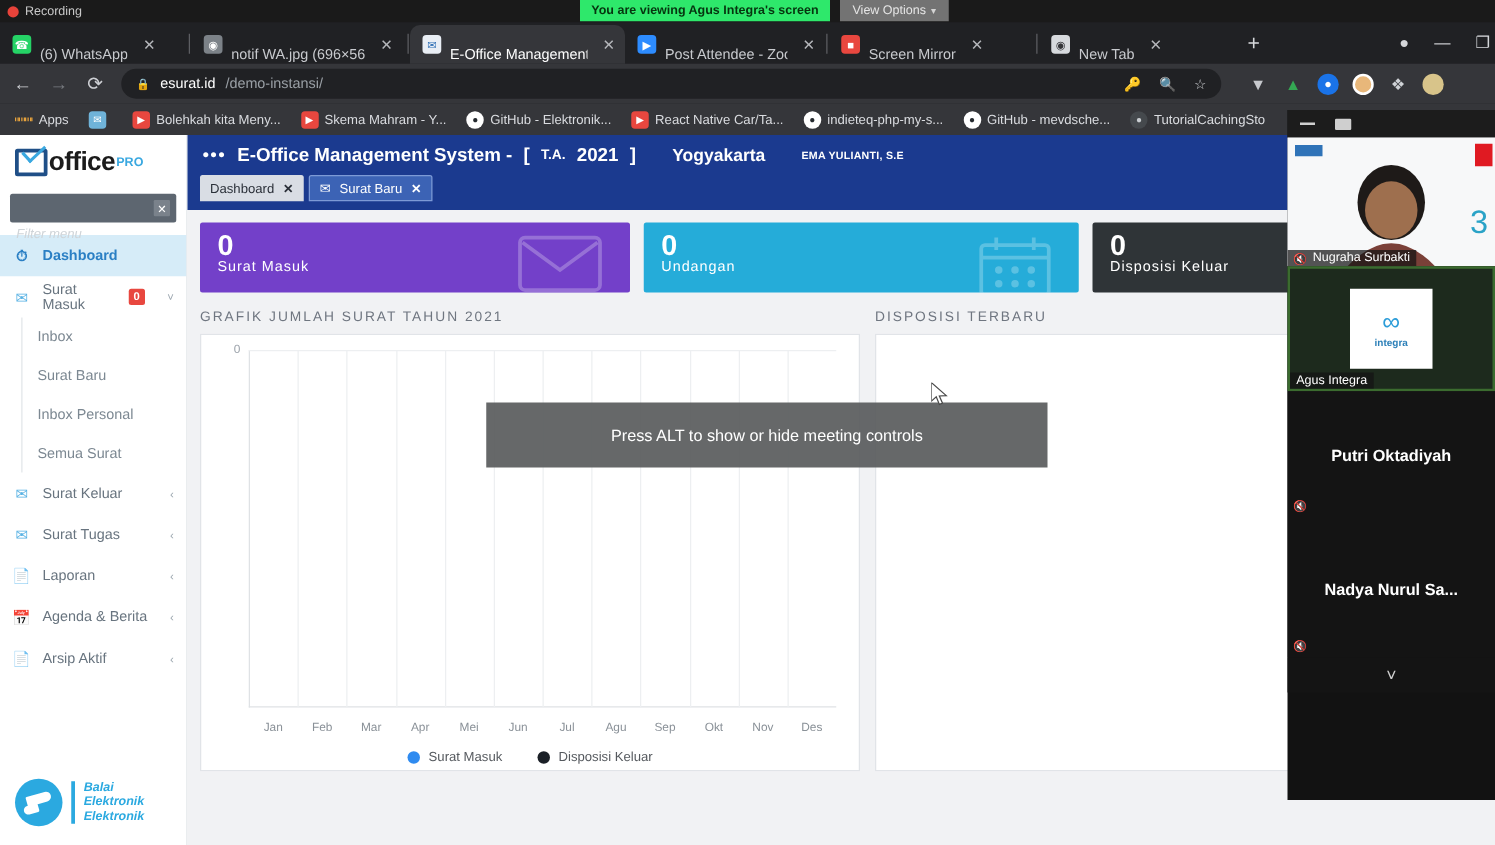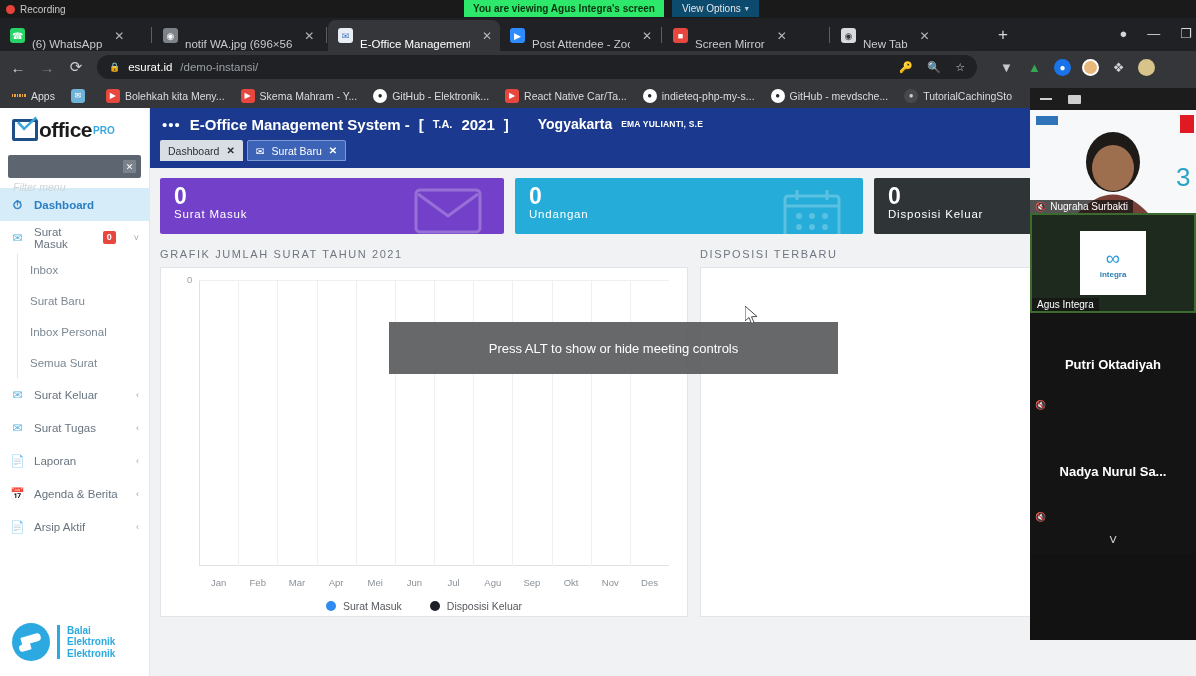--- a/index.html
+++ b/index.html
@@ -18,21 +18,21 @@
   .recording-wrap { display: flex; align-items: center; gap: 5px; padding-left: 6px; }
   .rec-dot { width: 9px; height: 9px; border-radius: 50%; background: #e8433a; display:block;}
   .rec-label { color: #c9c9c9; font-size: 10px; }
   .viewing-banner {
     position: absolute; left: 464px; top: 0; width: 200px; height: 17px;
     background: #2ee86b; color: #06340f; font-size: 10px; font-weight: bold;
     display: flex; align-items: center; justify-content: center;
   }
   .view-options {
     position: absolute; left: 672px; top: 0; height: 17px;
-    background: #0c4a6e; color: #e6e6e6; font-size: 10px;
+    background: #737373; color: #e6e6e6; font-size: 10px;
     display: flex; align-items: center; gap: 4px; padding: 0 10px;
   }
   .caret-dn { font-size: 8px; opacity: .85; }
 
   
   .tabbar {
     position: absolute; left: 0; top: 18px; width: 1196px; height: 33px;
     background: #202124; display: flex; align-items: flex-end;
   }
   .tab {
@@ -120,31 +120,31 @@
 
   .bse-logo { position:absolute; left: 12px; bottom: 10px; width: 125px; height: 48px;
      background:#fff; display:flex; align-items:center; gap: 7px; }
   .bse-circle { width: 38px; height: 38px; border-radius: 50%; background:#2ba9e0; flex:none;
      position: relative; }
   .bse-circle::before { content:""; position:absolute; left:9px; top:12px; width:20px; height:8px;
      background:#fff; border-radius:2px 8px 8px 2px; transform: rotate(-16deg); }
   .bse-circle::after { content:""; position:absolute; left:7px; top:21px; width:12px; height:7px;
      background:#fff; border-radius:6px 2px 2px 6px; transform: rotate(-16deg); }
   .bse-bar { width:3px; height: 34px; background:#2ba9e0; flex:none;}
-  .bse-txt { color:#2ba9e0; font-weight:bold; font-size: 10px; line-height: 1.15; }
+  .bse-txt { color:#2ba9e0; font-weight:bold; font-size: 10px; line-height: 1.15; font-style: italic; }
 
   
   .main { position:absolute; left:150px; top:0; width: 1046px; height: 568px; background:#f1f2f4; }
   .appheader { height: 32px; background: #1b3a8f; display:flex; align-items:center; gap:9px; padding-left: 12px; color:#fff;}
   .dots3 { letter-spacing: 1px; font-size: 15px; line-height: 1; }
   .app-title { font-size: 15px; font-weight: bold; }
   .app-ta { font-size: 11px; font-weight: bold; }
   .app-year { font-size: 15px; font-weight: bold; }
   .app-city { font-size: 14px; font-weight: bold; margin-left: 20px;}
-  .app-user { font-size: 8.5px; font-weight: bold; letter-spacing: .2px;}
+  .app-user { font-size: 8.5px; font-weight: bold; letter-spacing: .2px; margin-left: 20px;}
 
   .tabstrip { height: 28px; background:#1b3a8f; display:flex; align-items:flex-start; gap:4px; padding-left: 10px;}
   .apptab { height: 21px; display:flex; align-items:center; gap:7px; padding: 0 8px;
      font-size: 10.5px; border-radius: 2px 2px 0 0; }
   .apptab.light { background:#d9dde4; color:#2a2f38; }
   .apptab.blue { background:#3c63b5; color:#fff; border:1px solid #7d9ad6; }
   .apptab .x { font-size: 10px; font-weight: bold; }
 
   .content { position:absolute; left:0; top:60px; width:1046px; height: 508px; background:#f1f2f4; padding: 10px 0 0 10px;}
   .cards { display:flex; gap: 11px; }

